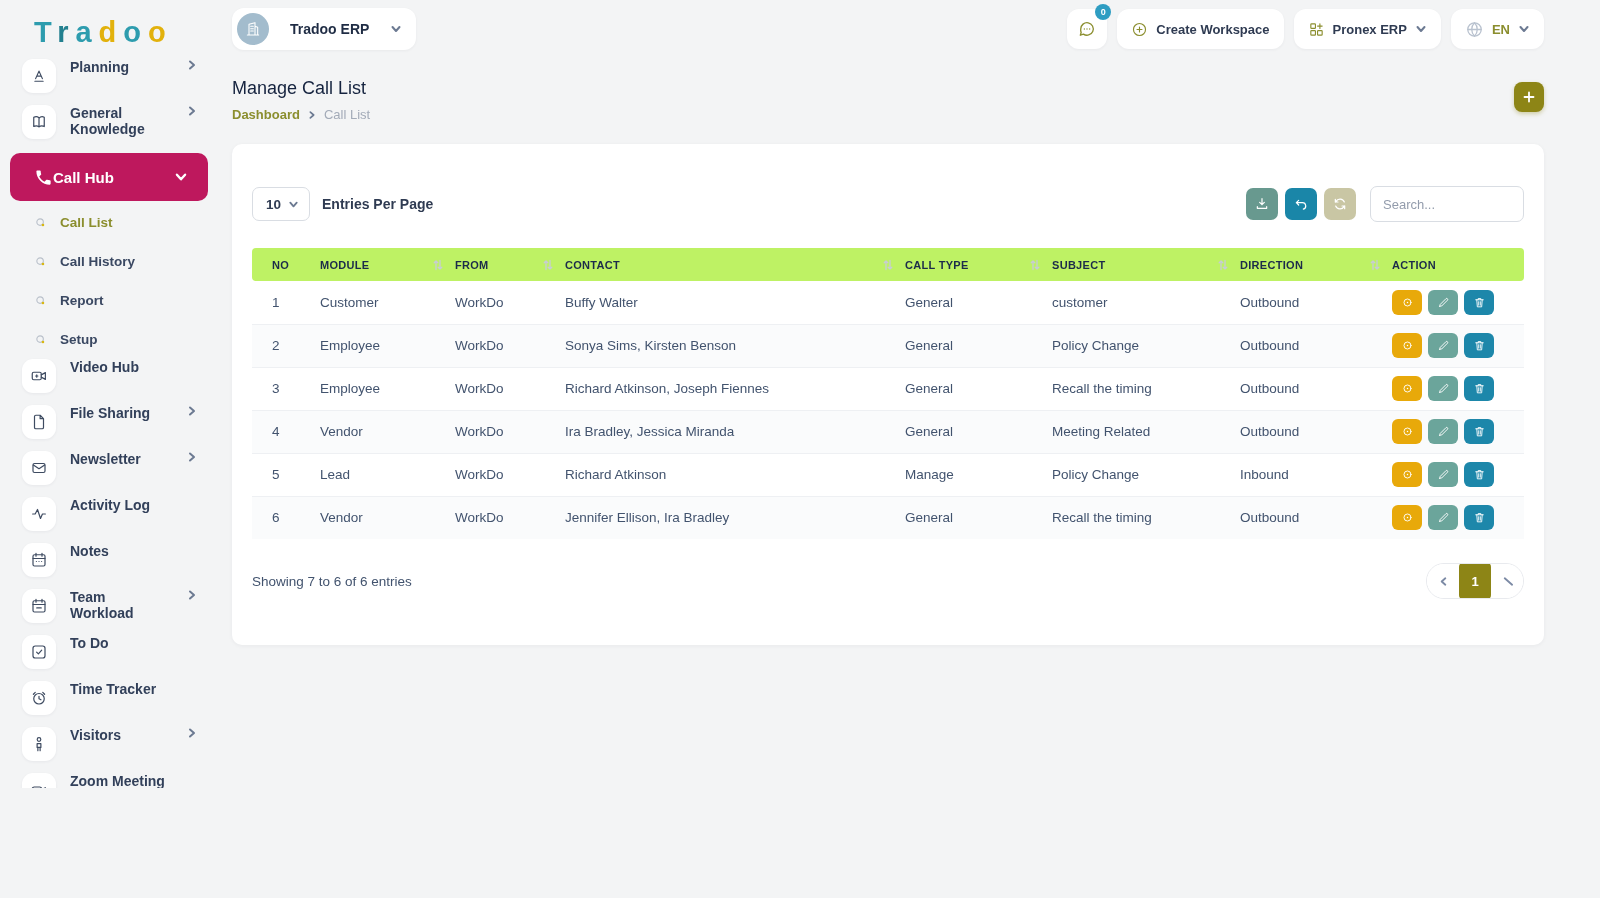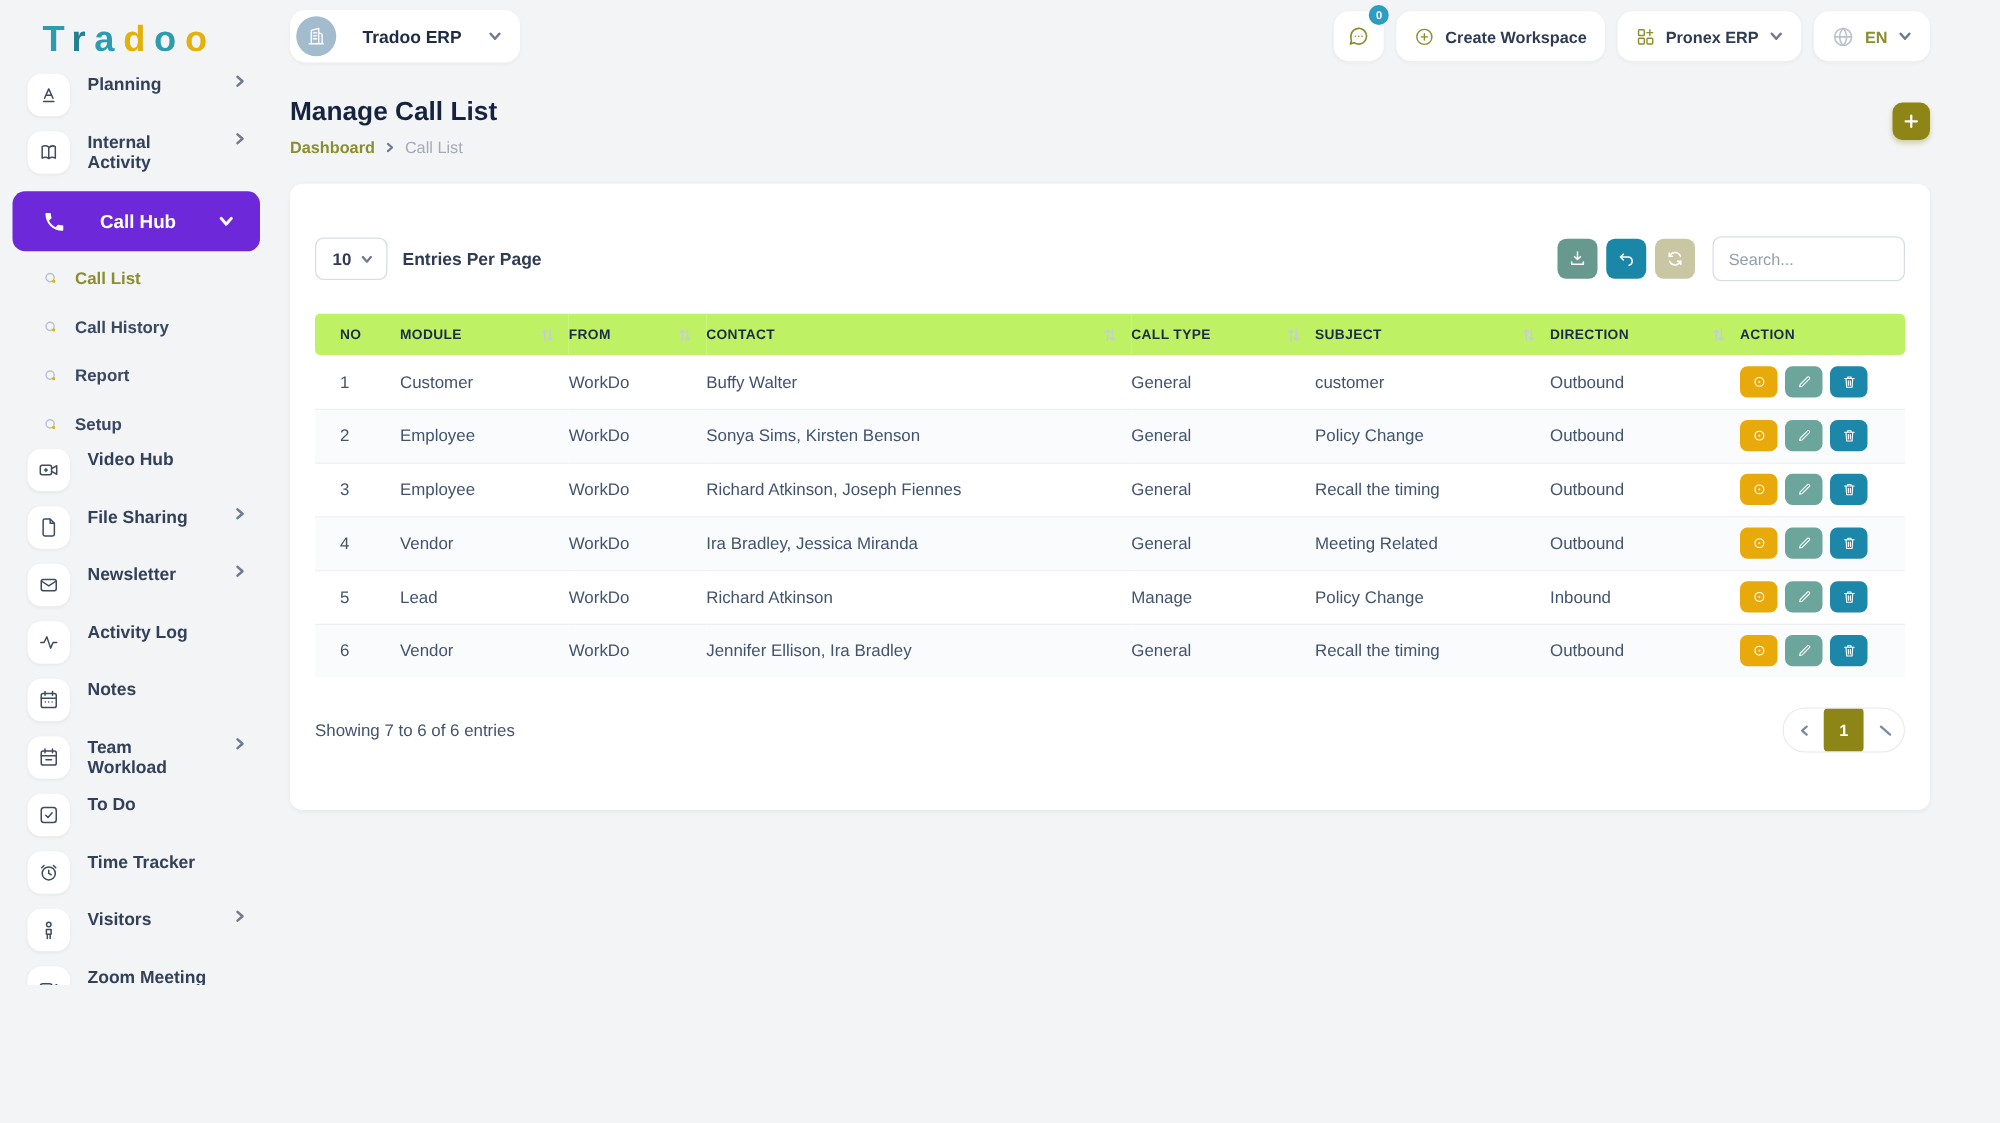--- a/index.html
+++ b/index.html
@@ -12,22 +12,22 @@
   .logo { padding:16px 0 10px 34px; font-size:29px; font-weight:bold; letter-spacing:7px; }
   .lt-teal { color:#2d9cae; }
   .lt-teal2 { color:#23808f; }
   .lt-gold { color:#e2b10c; }
   .nav-item { display:flex; align-items:flex-start; gap:14px; height:46px; padding:0 20px 0 22px; cursor:pointer; }
   .nav-item .lbl { flex:1; font-size:14px; font-weight:600; color:#32405a; }
   .tile { width:34px; height:34px; border-radius:11px; background:#fff; box-shadow:0 1px 3px rgba(30,40,60,.06);
           display:flex; align-items:center; justify-content:center; flex-shrink:0; }
   .ic { width:18px; height:18px; stroke:#3e4b61; fill:none; stroke-width:1.6; stroke-linecap:round; stroke-linejoin:round; }
   .chev { width:12px; height:12px; stroke:#6c7a92; fill:none; stroke-width:2; stroke-linecap:round; stroke-linejoin:round; }
-  .nav-hub { margin:2px 10px; background:#6d28d9; border-radius:10px; height:48px; display:flex; align-items:center;
-             gap:27px; padding:0 20px 0 24px; cursor:pointer; }
+  .nav-hub { margin:2px 10px; background:#be185d; border-radius:10px; height:48px; display:flex; align-items:center;
+             gap:0; padding:0 20px 0 24px; cursor:pointer; }
   .nav-hub .lbl { flex:1; font-size:15px; font-weight:700; color:#fff; }
   .nav-hub .chev { stroke:#fff; width:14px; height:14px; }
   .sub-item { display:flex; align-items:center; gap:13px; height:39px; padding-left:34px; cursor:pointer; }
   .sub-item .lbl { font-size:13.5px; font-weight:600; color:#3a4862; }
   .sub-item.active .lbl { color:#8b8e2e; }
   .bullet { width:13px; height:13px; flex-shrink:0; }
 
   
   .main { flex:1; padding:8px 56px 0 14px; }
   .topbar { display:flex; justify-content:space-between; align-items:center; }
@@ -39,21 +39,21 @@
   .right-cluster { display:flex; gap:10px; align-items:center; }
   .pill { height:40px; padding:0 14px; gap:8px; font-size:13px; font-weight:600; color:#2f3b52; }
   .pill.icon-only { width:40px; padding:0; justify-content:center; position:relative; }
   .badge { position:absolute; top:-5px; right:-4px; min-width:16px; height:16px; border-radius:8px; background:#2e9dc2;
            color:#fff; font-size:9px; font-weight:700; display:flex; align-items:center; justify-content:center; }
   .olive-ic { stroke:#8b8e2e; }
   .gray-ic { stroke:#b9c2cf; }
   .lang { color:#8b8e2e; font-weight:700; }
 
   .title-row { display:flex; justify-content:space-between; align-items:flex-start; margin-top:28px; }
-  h1 { font-size:21px; font-weight:700; color:#15233f; }
+  h1 { font-size:18px; font-weight:400; color:#15233f; }
   .breadcrumb { display:flex; align-items:center; gap:7px; margin-top:8px; font-size:13px; }
   .bc-link { color:#8b8e2e; font-weight:600; cursor:pointer; }
   .bc-cur { color:#a3abb8; }
   .add-btn { width:30px; height:30px; border:none; border-radius:8px; background:#8d8516; color:#fff; font-size:17px;
              line-height:1; cursor:pointer; display:flex; align-items:center; justify-content:center;
              box-shadow:0 2px 4px rgba(141,133,22,.35); margin-top:4px; }
 
   
   .card { margin-top:22px; background:#fff; border-radius:10px; box-shadow:0 1px 4px rgba(30,40,60,.05);
           padding:20px 20px 24px; height:501px; }
@@ -119,21 +119,21 @@
           <path d="M4 2.5 8 6l-4 3.5"></path>
         </svg>
     </div>
 
     <div class="nav-item">
       <span class="tile">
         <svg class="ic" viewBox="0 0 24 24">
             <path d="M12 6.2C10 4.7 7 4.7 5 5.7V18c2-1 5-1 7 .5 2-1.5 5-1.5 7-.5V5.7c-2-1-5-1-7 1.5zM12 6.2v12.3"></path>
           </svg>
       </span>
-      <span class="lbl">Internal Activity</span>
+      <span class="lbl">General Knowledge</span>
       <svg class="chev" viewBox="0 0 12 12">
           <path d="M4 2.5 8 6l-4 3.5"></path>
         </svg>
     </div>
 
     <div class="nav-hub">
       <svg width="19" height="19" viewBox="0 0 24 24" fill="#ffffff">
           <path d="M6.62 10.79c1.44 2.83 3.76 5.14 6.59 6.59l2.2-2.21c.27-.27.67-.36 1.02-.24 1.12.37 2.33.57 3.57.57.55 0 1 .45 1 1V20c0 .55-.45 1-1 1-9.39 0-17-7.61-17-17 0-.55.45-1 1-1h3.5c.55 0 1 .45 1 1 0 1.25.2 2.45.57 3.57.11.35.03.74-.25 1.02l-2.2 2.2z"></path>
         </svg>
       <span class="lbl">Call Hub</span>

